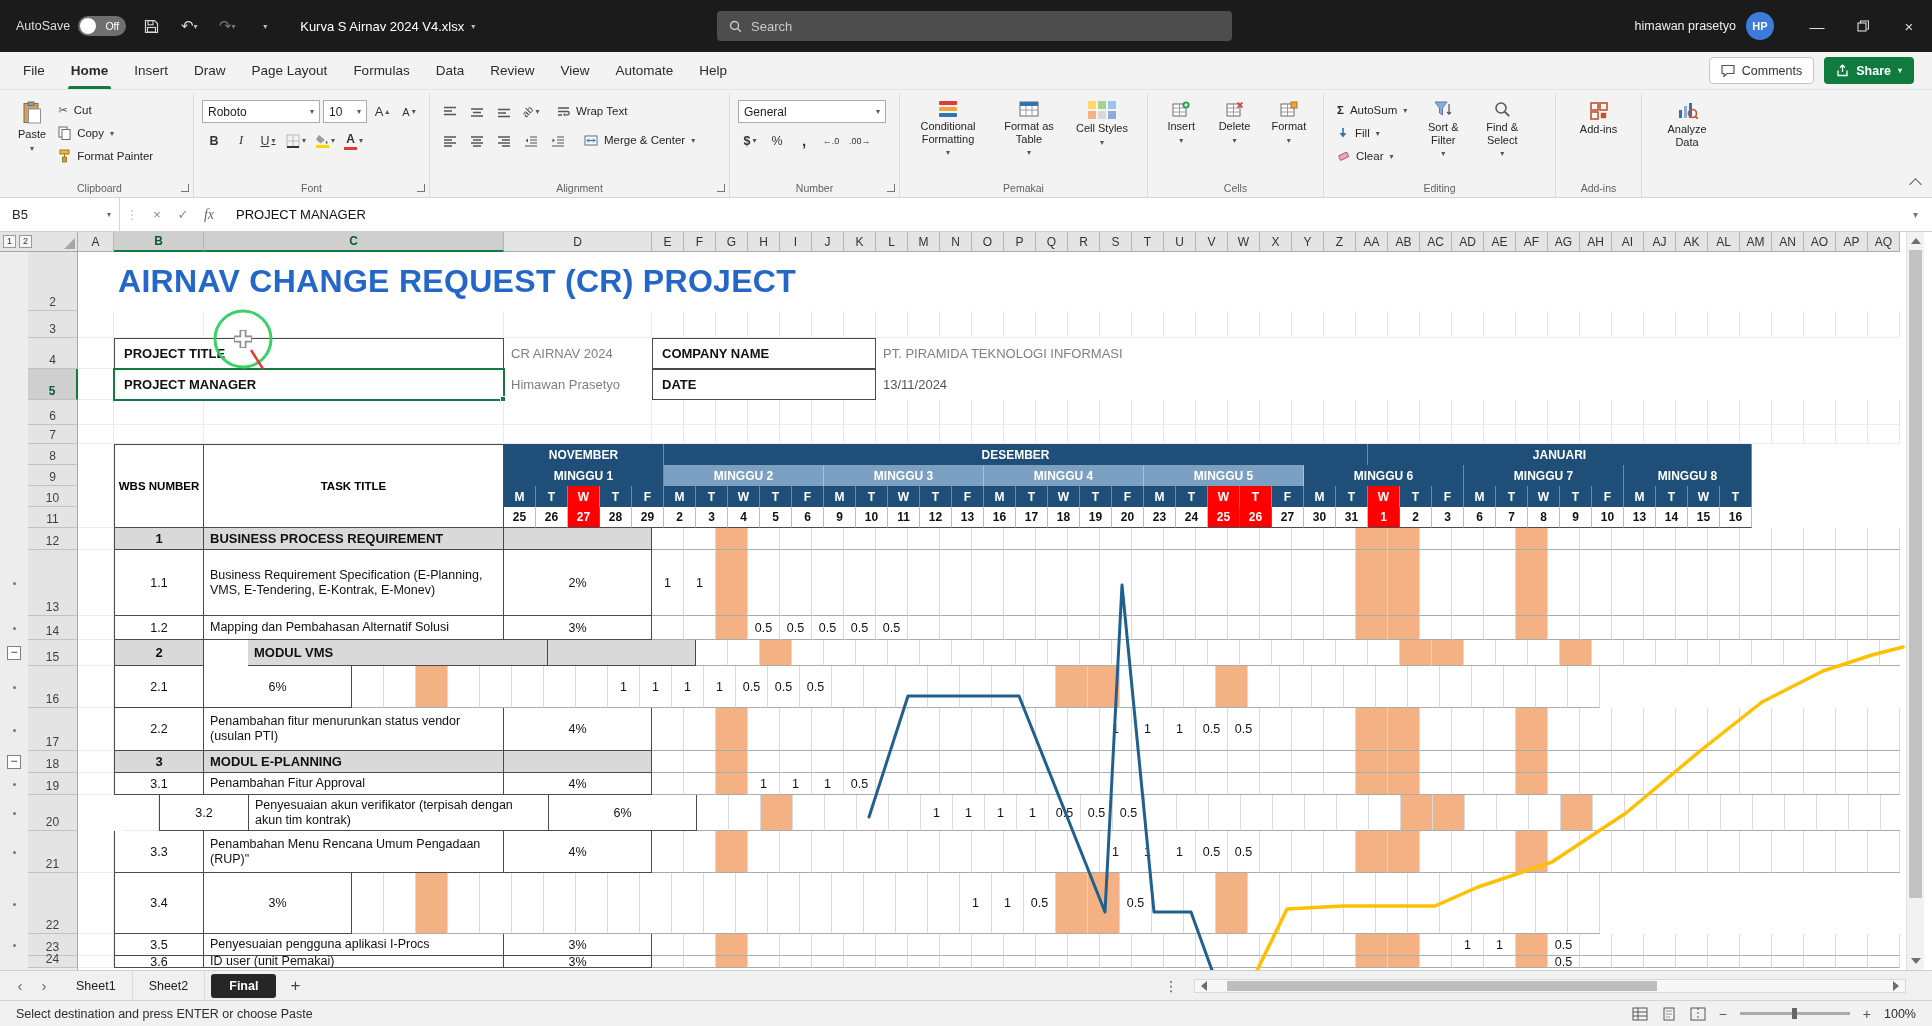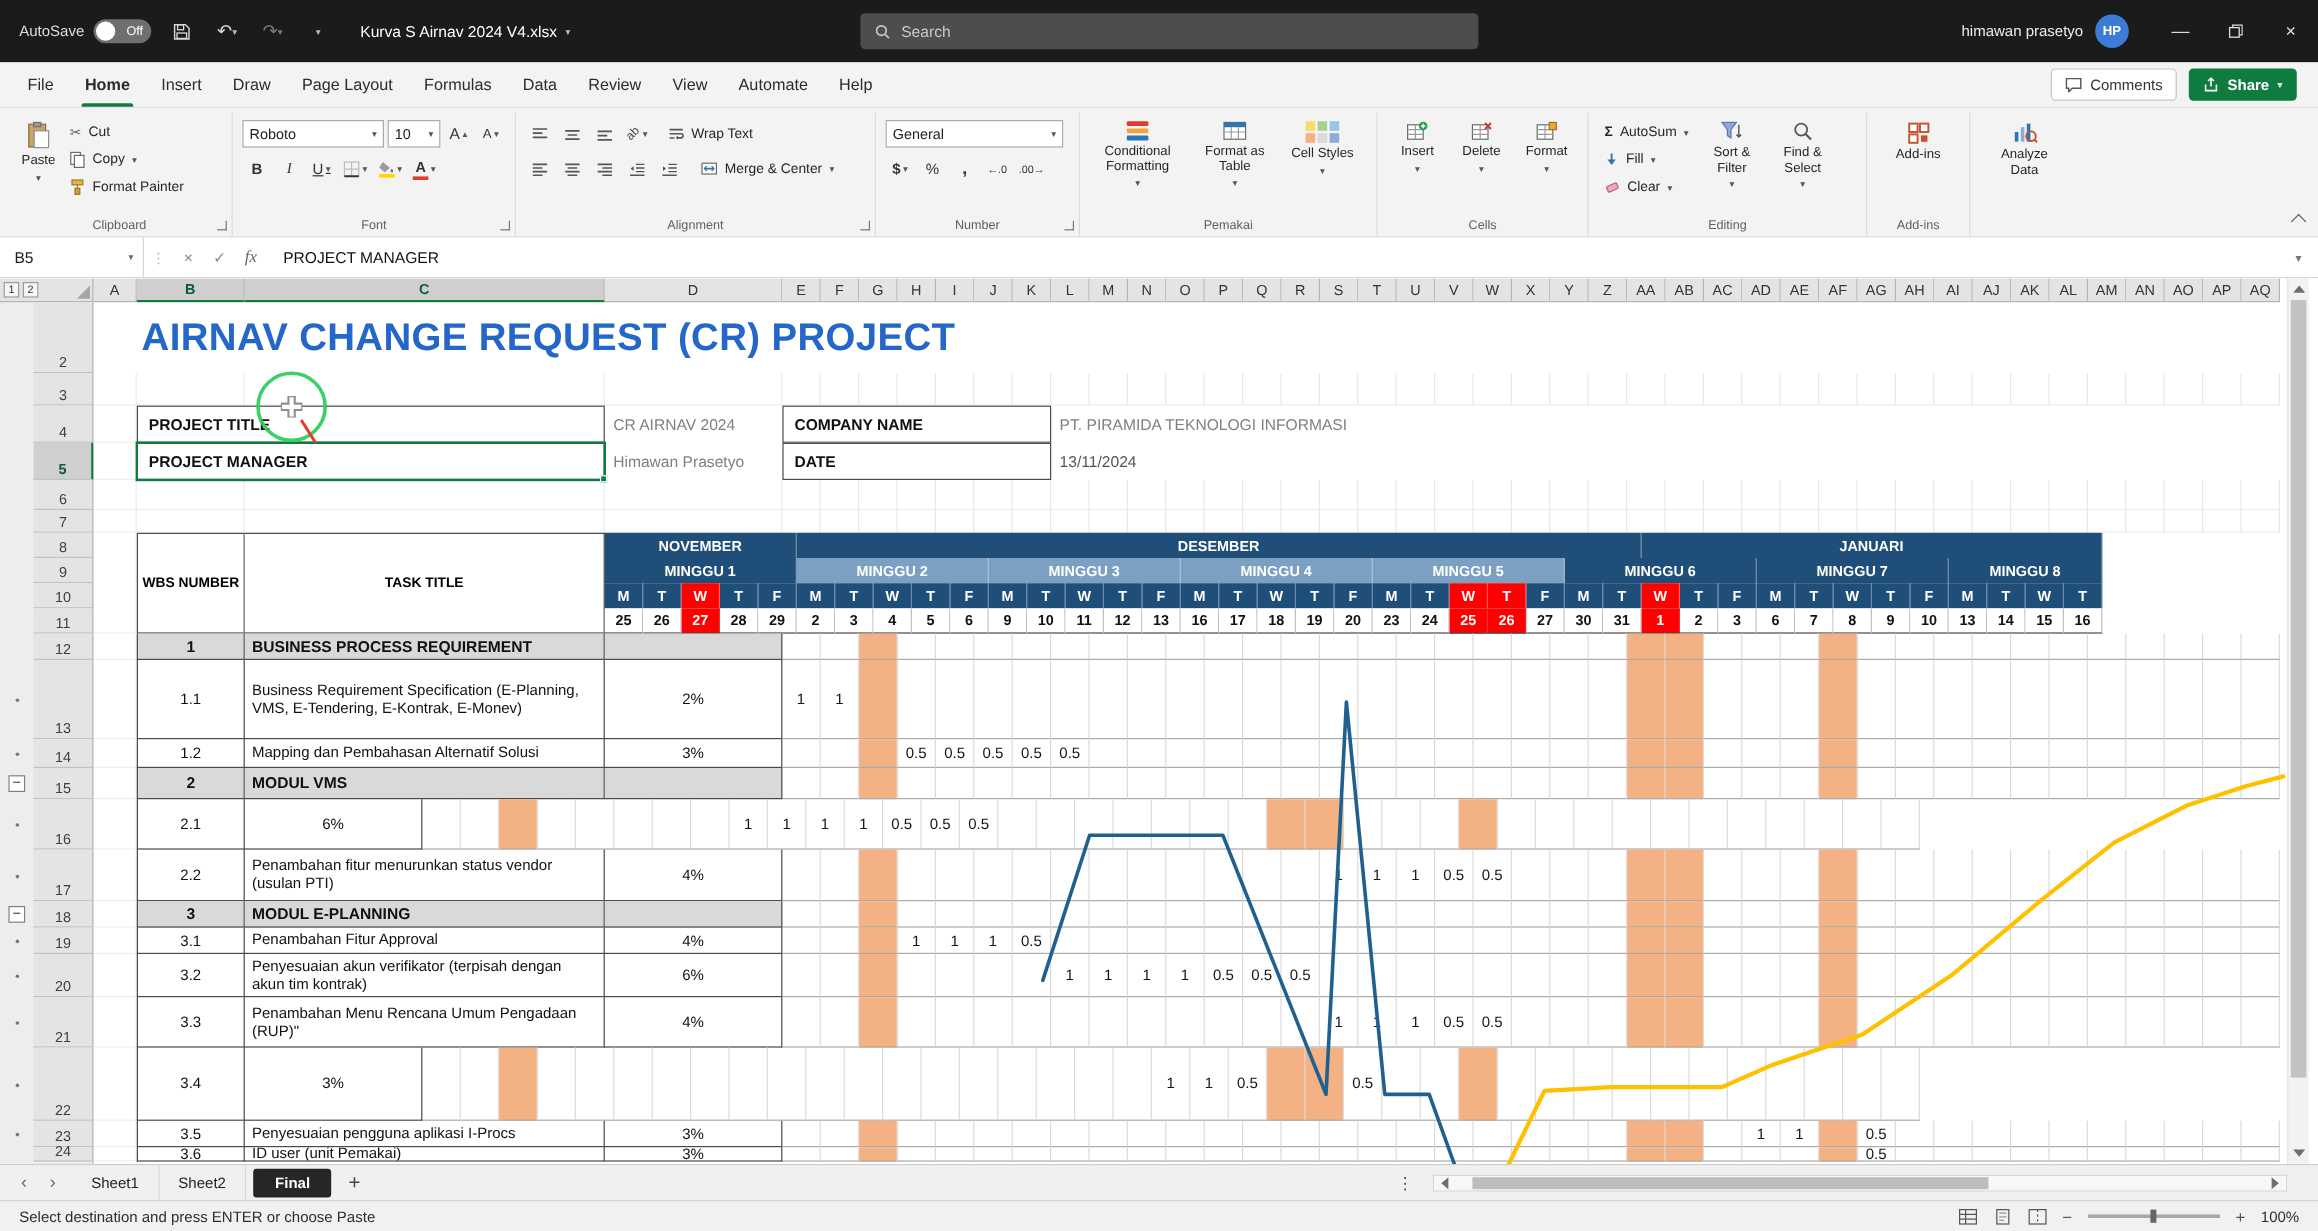--- a/index.html
+++ b/index.html
@@ -32,21 +32,21 @@
 .rtab.active::after{content:"";position:absolute;left:10px;right:10px;bottom:0;height:3px;background:#107C41;border-radius:2px 2px 0 0}
 .tabrow-right{margin-left:auto;display:flex;align-items:center;gap:10px;padding-right:18px}
 .comments-btn{display:flex;align-items:center;gap:7px;border:1px solid #c6c6c6;background:#fff;border-radius:4px;height:27px;padding:0 11px;font-size:12.5px;color:#333}
 .share-btn{display:flex;align-items:center;gap:7px;background:#0F7B3F;color:#fff;border-radius:4px;height:27px;padding:0 12px;font-size:12.5px;font-weight:600}
 
 
 .ribbon{left:0;top:90px;width:1932px;height:108px;background:#f3f3f3;border-bottom:1px solid #d6d6d6;display:flex;align-items:stretch;padding:4px 4px 0 6px}
 .rgroup{position:relative;display:flex;flex-direction:column;padding:2px 8px 18px 8px;border-right:1px solid #dcdcdc}
 .rgl{position:absolute;bottom:3px;left:0;right:0;text-align:center;font-size:10.5px;color:#616161;white-space:nowrap}
 .launcher{position:absolute;right:4px;bottom:5px;width:8px;height:8px;border-right:1.5px solid #767676;border-bottom:1.5px solid #767676}
-.rrow{display:flex;align-items:center;gap:3px}
+.rrow{display:flex;gap:3px}
 .vcol{display:flex;flex-direction:column;justify-content:flex-start;gap:1px}
 .bigbtn{display:flex;flex-direction:column;align-items:center;justify-content:flex-start;gap:3px;padding:5px 4px 2px 4px;font-size:11px;color:#262626;text-align:center;border-radius:3px;line-height:1.15}
 .smallbtn{display:flex;align-items:center;gap:6px;font-size:11.5px;color:#262626;padding:2px 5px;border-radius:3px;height:22px;white-space:nowrap}
 .combo{background:#fff;border:1px solid #ababab;height:23px;display:flex;align-items:center;justify-content:space-between;font-size:12px;padding:0 5px;color:#222}
 .icobtn{min-width:24px;height:23px;display:flex;align-items:center;justify-content:center;font-size:12.5px;color:#333;border-radius:2px;padding:0 3px;gap:2px}
 .bi{font-weight:700}.it{font-style:italic;font-family:"Liberation Serif",serif}.un{text-decoration:underline}
 .colorbar{display:block;width:13px;height:3px;margin-top:1px}
 .ribbon-collapse{position:absolute;right:12px;bottom:8px;width:9px;height:9px;border-left:1.6px solid #555;border-top:1.6px solid #555;transform:rotate(45deg)}
 .cfico{display:flex;flex-direction:column;gap:2px}
 .cfico span{width:18px;height:4px;border-radius:1px}
@@ -1038,21 +1038,21 @@
           <div class="g-cell" style="width: 32px;"></div>
           <div class="g-cell" style="width: 32px;"></div>
           <div class="g-cell" style="width: 32px;"></div>
           <div class="g-cell" style="width: 32px;"></div>
           <div class="g-cell" style="width: 32px;"></div>
           <div class="g-cell" style="width: 32px;"></div>
         </div>
         <div class="row" style="height: 26px;">
           <div class="eseg" style="width: 36px;"></div>
           <div class="tb bleft sec" style="width: 90px;">2</div>
-          <div class="tb t-title sec" style="width: 300px; font-weight: 700;">MODUL VMS</div>
+          <div class="tb t-title sec" style="width: 300px; font-weight: 700; margin-left: 44px;">MODUL VMS</div>
           <div class="tb sec" style="width: 148px;"></div>
           <div class="g-cell" style="width: 32px;"></div>
           <div class="g-cell" style="width: 32px;"></div>
           <div class="g-cell holcol" style="width: 32px;"></div>
           <div class="g-cell" style="width: 32px;"></div>
           <div class="g-cell" style="width: 32px;"></div>
           <div class="g-cell" style="width: 32px;"></div>
           <div class="g-cell" style="width: 32px;"></div>
           <div class="g-cell" style="width: 32px;"></div>
           <div class="g-cell" style="width: 32px;"></div>
@@ -1259,21 +1259,21 @@
           <div class="g-cell" style="width: 32px;"></div>
           <div class="g-cell" style="width: 32px;"></div>
           <div class="g-cell" style="width: 32px;"></div>
           <div class="g-cell" style="width: 32px;"></div>
           <div class="g-cell" style="width: 32px;"></div>
           <div class="g-cell" style="width: 32px;"></div>
           <div class="g-cell" style="width: 32px;"></div>
           <div class="g-cell" style="width: 32px;"></div>
           <div class="g-cell" style="width: 32px;"></div>
         </div>
-        <div class="row" style="height: 36px;">
+        <div class="row" style="height: 36px; padding-left: 45px;">
           <div class="eseg" style="width: 36px;"></div>
           <div class="tb bleft" style="width: 90px;">3.2</div>
           <div class="tb t-title" style="width: 300px;">Penyesuaian akun verifikator (terpisah dengan akun tim kontrak)</div>
           <div class="tb" style="width: 148px;">6%</div>
           <div class="g-cell" style="width: 32px;"></div>
           <div class="g-cell" style="width: 32px;"></div>
           <div class="g-cell holcol" style="width: 32px;"></div>
           <div class="g-cell" style="width: 32px;"></div>
           <div class="g-cell" style="width: 32px;"></div>
           <div class="g-cell" style="width: 32px;"></div>

